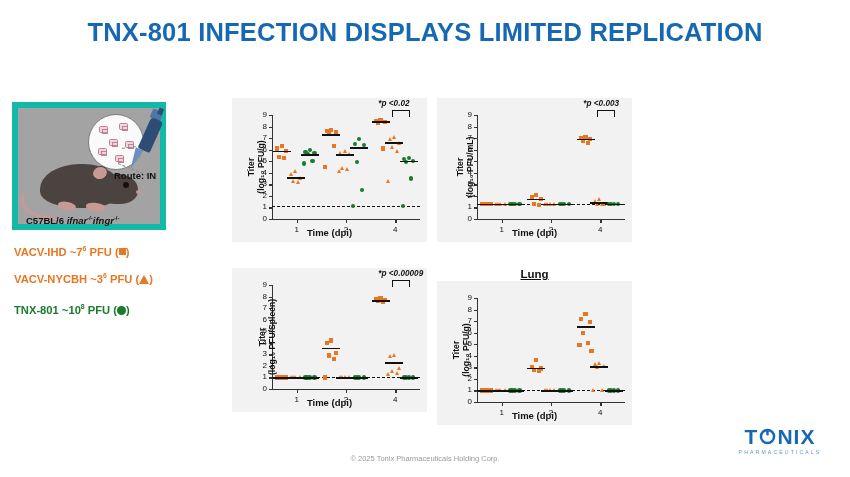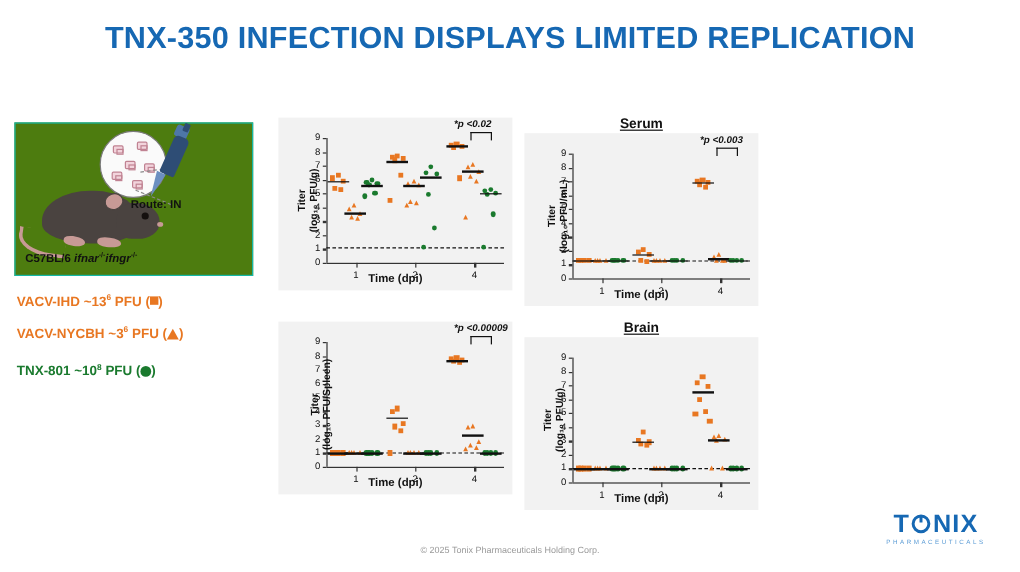--- a/index.html
+++ b/index.html
@@ -20,23 +20,23 @@
     font-size: 25.5px;
     font-weight: bold;
     letter-spacing: 0.2px;
     color: #1668B3;
   }
 
   
   #mouse-panel {
     position: absolute;
     left: 12px; top: 102px;
-    width: 199px; height: 128px;
-    background: #4d7c0f;
-    border: 1px solid #14b8a6;
+    width: 154px; height: 128px;
+    background: #a3a3a3;
+    border: 6px solid #14b8a6;
   }
   .mouse-body {
     position: absolute; left: 22px; top: 56px;
     width: 82px; height: 44px;
     background: #4A4340;
     border-radius: 50% 48% 46% 50% / 58% 62% 40% 38%;
   }
   .mouse-head {
     position: absolute; left: 84px; top: 66px;
     width: 36px; height: 30px;
@@ -222,21 +222,21 @@
     display: flex; align-items: center; justify-content: center;
   }
   #logo-sub {
     font-size: 5.2px; letter-spacing: 2.1px; color: #5A9BD5;
     text-align: center; margin-top: 2px;
   }
 </style>
 </head>
 <body>
 
-<div id="slide-title">TNX-350 INFECTION DISPLAYS LIMITED REPLICATION</div>
+<div id="slide-title">TNX-801 INFECTION DISPLAYS LIMITED REPLICATION</div>
 
 <div id="mouse-panel">
   <div class="virus-circle">
     <div class="virion" style="left:10px; top:11px;"></div>
     <div class="virion" style="left:30px; top:8px;"></div>
     <div class="virion" style="left:20px; top:24px;"></div>
     <div class="virion" style="left:36px; top:26px;"></div>
     <div class="virion" style="left:9px; top:33px;"></div>
     <div class="virion" style="left:26px; top:40px;"></div>
   </div>
@@ -254,21 +254,21 @@
   <div class="mouse-foot f2"></div>
   <div class="mouse-ear"></div>
   <div class="mouse-head"></div>
   <div class="mouse-eye"></div>
   <div class="mouse-nose"></div>
 
   <div id="route-label">Route: IN</div>
   <div id="genotype-label"><span>C57BL/6 </span><i>ifnar</i><sup>-/-</sup><i>ifngr</i><sup>-/-</sup></div>
 </div>
 
-<div class="legend-row" id="legend-ihd"><span>VACV-IHD ~13</span><sup>6</sup><span> PFU (</span><span class="lg-sq"></span><span>)</span></div>
+<div class="legend-row" id="legend-ihd"><span>VACV-IHD ~7</span><sup>6</sup><span> PFU (</span><span class="lg-sq"></span><span>)</span></div>
 
 <div class="legend-row" id="legend-nycbh"><span>VACV-NYCBH ~3</span><sup>6</sup><span> PFU (</span><span class="lg-tri"></span><span>)</span></div>
 
 <div class="legend-row" id="legend-tnx"><span>TNX-801 ~10</span><sup>8</sup><span> PFU (</span><span class="lg-ci"></span><span>)</span></div>
 
 <div class="panel" id="panel-0" style="left:232px; top:98px;  width:195px; height:160px;">
     <div class="plot-box" style="width: 195px; height: 144px;">
       <div style="position: absolute; left: 40px; top: 17px; width: 1.3px; height: 104px; background: rgb(51, 51, 51);"></div>
       <div style="position: absolute; left: 40px; top: 121px; width: 148px; height: 1.3px; background: rgb(51, 51, 51);"></div>
       <div style="position: absolute; left: 37px; top: 121px; width: 3px; height: 1.2px; background: rgb(51, 51, 51);"></div>
@@ -361,21 +361,20 @@
       <div style="position: absolute; left: 160.373px; top: 12px; width: 17.76px; height: 7px; border-top: 1.3px solid rgb(17, 17, 17); border-left: 1.3px solid rgb(17, 17, 17); border-right: 1.3px solid rgb(17, 17, 17);"></div>
       <div class="pval" style="left: 146.373px; top: 1px;">*p &lt;0.02</div>
       <div class="ylabel" style="top: 69px;">
         <div>Titer</div>
         <div>(log₁₀ PFU/g)</div>
       </div>
       <div class="xlabel" style="bottom: 4px;">Time (dpi)</div>
     </div>
   </div>
 <div class="panel" id="panel-1" style="left:437px; top:98px;  width:195px; height:160px;">
-    <div class="panel-title">Serum</div>
     <div class="plot-box" style="width: 195px; height: 144px;">
       <div style="position: absolute; left: 40px; top: 17px; width: 1.3px; height: 104px; background: rgb(51, 51, 51);"></div>
       <div style="position: absolute; left: 40px; top: 121px; width: 148px; height: 1.3px; background: rgb(51, 51, 51);"></div>
       <div style="position: absolute; left: 37px; top: 121px; width: 3px; height: 1.2px; background: rgb(51, 51, 51);"></div>
       <div class="tick-lbl" style="left: 23px; top: 116px; width: 12px; text-align: right;">0</div>
       <div style="position: absolute; left: 37px; top: 109.444px; width: 3px; height: 1.2px; background: rgb(51, 51, 51);"></div>
       <div class="tick-lbl" style="left: 23px; top: 104.444px; width: 12px; text-align: right;">1</div>
       <div style="position: absolute; left: 37px; top: 97.8889px; width: 3px; height: 1.2px; background: rgb(51, 51, 51);"></div>
       <div class="tick-lbl" style="left: 23px; top: 92.8889px; width: 12px; text-align: right;">2</div>
       <div style="position: absolute; left: 37px; top: 86.3333px; width: 3px; height: 1.2px; background: rgb(51, 51, 51);"></div>
@@ -540,21 +539,21 @@
       <div style="position: absolute; left: 160.373px; top: 12px; width: 17.76px; height: 7px; border-top: 1.3px solid rgb(17, 17, 17); border-left: 1.3px solid rgb(17, 17, 17); border-right: 1.3px solid rgb(17, 17, 17);"></div>
       <div class="pval" style="left: 146.373px; top: 1px;">*p &lt;0.00009</div>
       <div class="ylabel" style="top: 69px;">
         <div>Titer</div>
         <div>(log₁₀ PFU/Spleen)</div>
       </div>
       <div class="xlabel" style="bottom: 4px;">Time (dpi)</div>
     </div>
   </div>
 <div class="panel" id="panel-3" style="left:437px; top:268px; width:195px; height:160px;">
-    <div class="panel-title">Brain</div>
+    <div class="panel-title">Lung</div>
     <div class="plot-box" style="width: 195px; height: 144px;">
       <div style="position: absolute; left: 40px; top: 17px; width: 1.3px; height: 104px; background: rgb(51, 51, 51);"></div>
       <div style="position: absolute; left: 40px; top: 121px; width: 148px; height: 1.3px; background: rgb(51, 51, 51);"></div>
       <div style="position: absolute; left: 37px; top: 121px; width: 3px; height: 1.2px; background: rgb(51, 51, 51);"></div>
       <div class="tick-lbl" style="left: 23px; top: 116px; width: 12px; text-align: right;">0</div>
       <div style="position: absolute; left: 37px; top: 109.444px; width: 3px; height: 1.2px; background: rgb(51, 51, 51);"></div>
       <div class="tick-lbl" style="left: 23px; top: 104.444px; width: 12px; text-align: right;">1</div>
       <div style="position: absolute; left: 37px; top: 97.8889px; width: 3px; height: 1.2px; background: rgb(51, 51, 51);"></div>
       <div class="tick-lbl" style="left: 23px; top: 92.8889px; width: 12px; text-align: right;">2</div>
       <div style="position: absolute; left: 37px; top: 86.3333px; width: 3px; height: 1.2px; background: rgb(51, 51, 51);"></div>

